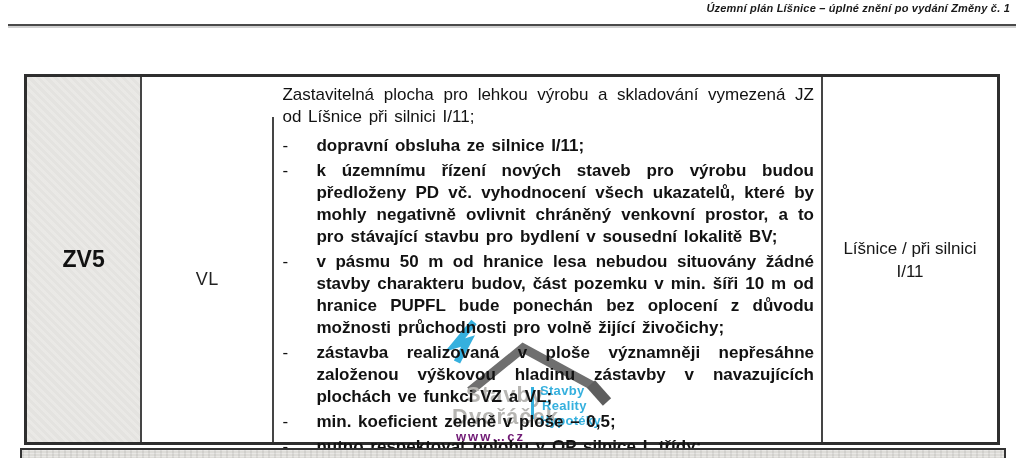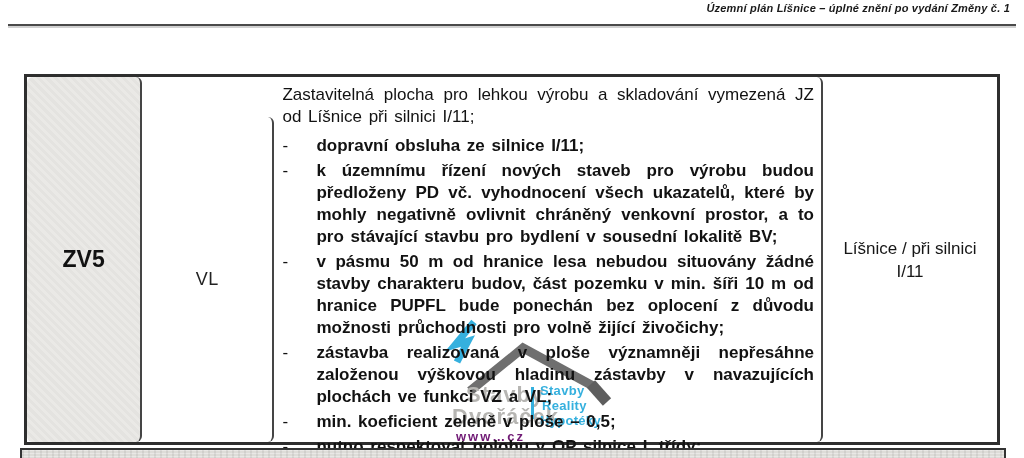--- a/index.html
+++ b/index.html
@@ -38,21 +38,21 @@
   }
   
   .plan-table{
     position:absolute;z-index:2;
     left:24px;top:74px;width:976px;height:371px;
     border:3px solid #2e2e2e;
     box-sizing:border-box;
     display:flex;
     background:transparent;
   }
-  .cell{box-sizing:border-box;border-right:2px solid #454545;position:relative;border-radius:6px;}
+  .cell{box-sizing:border-box;border-right:2px solid #454545;position:relative;}
   .cell:last-child{border-right:none;}
   .cell-id{
     width:116px;background:#e9e8e5;
     background-image:repeating-linear-gradient(45deg,rgba(0,0,0,0.025) 0 3px,rgba(255,255,255,0.03) 3px 6px);
     display:flex;align-items:center;justify-content:center;
     font-weight:bold;font-size:23px;color:#111;
   }
   .cell-code{
     width:133px;display:flex;align-items:center;justify-content:center;
     font-size:18px;color:#222;letter-spacing:.5px;margin-top:40px;

